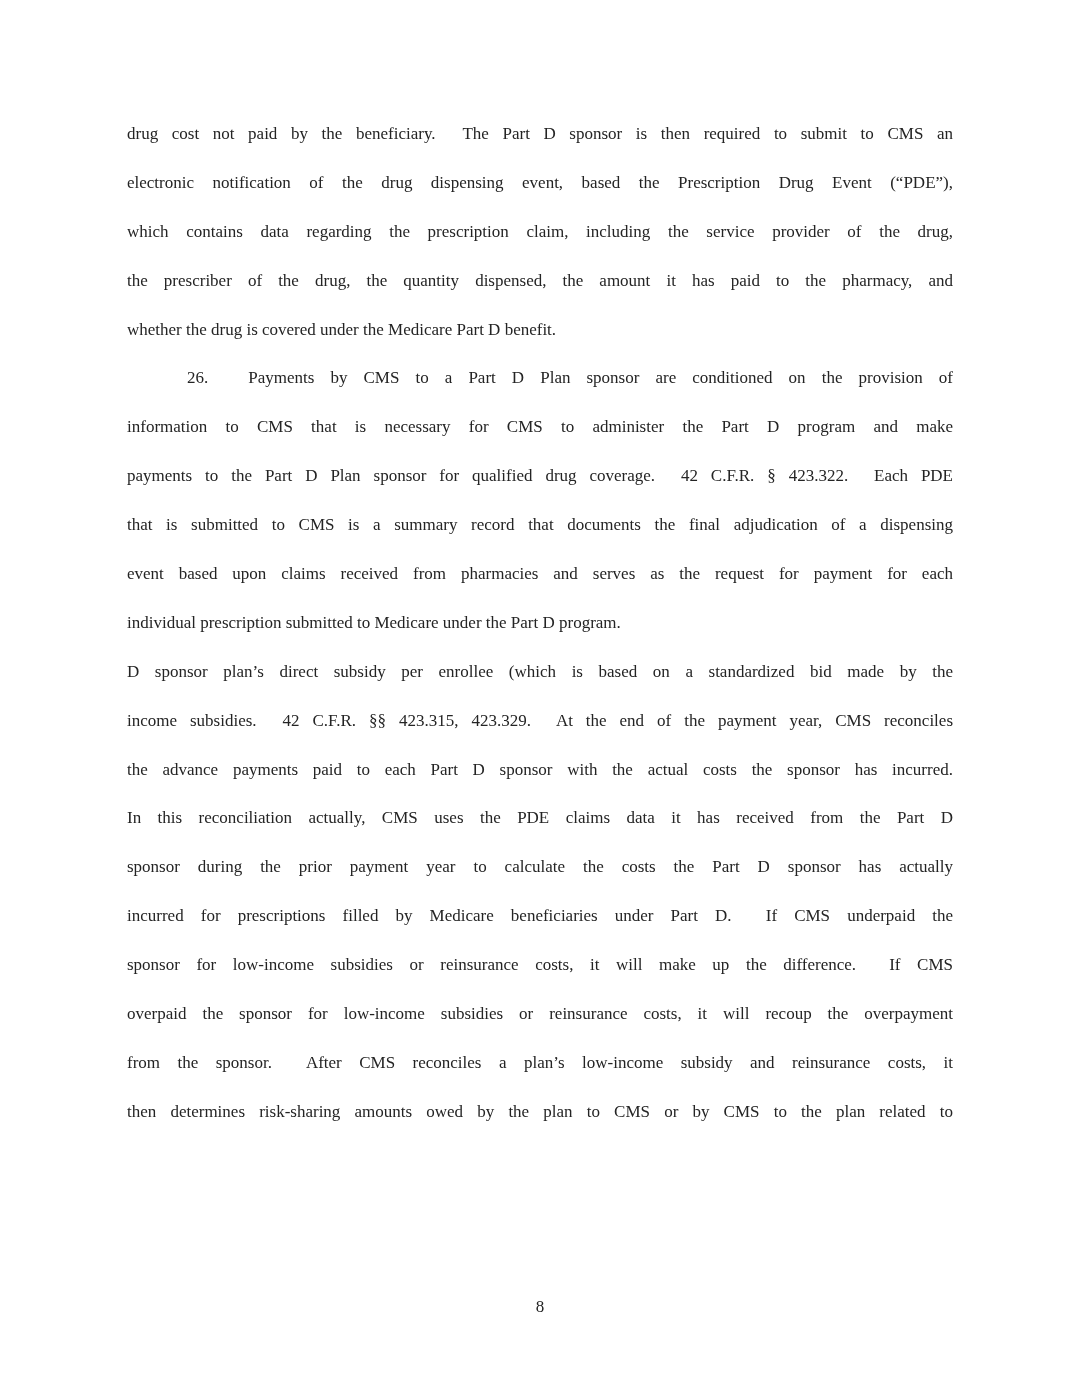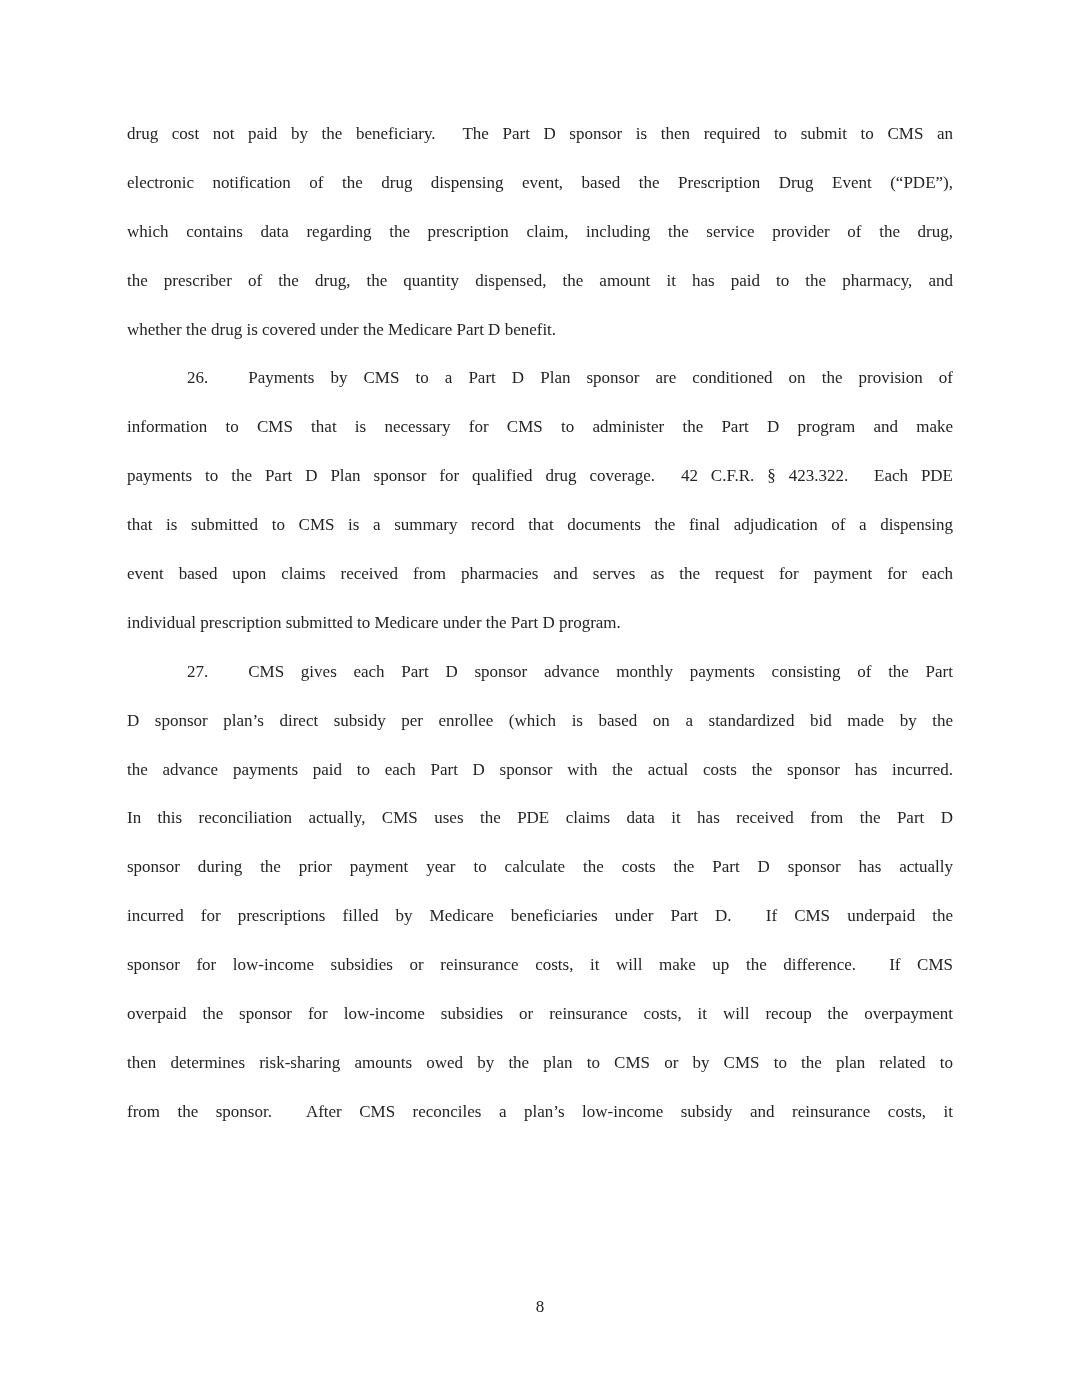--- a/index.html
+++ b/index.html
@@ -72,32 +72,30 @@
         <span class="pnum">26.</span><span class="tab"></span><span>Payments by CMS to a Part D Plan sponsor are conditioned on the provision of</span>
       </div>
       <div class="line j">information to CMS that is necessary for CMS to administer the Part D program and make</div>
       <div class="line j">payments to the Part D Plan sponsor for qualified drug coverage.&nbsp; 42 C.F.R. § 423.322.&nbsp; Each PDE</div>
       <div class="line j">that is submitted to CMS is a summary record that documents the final adjudication of a dispensing</div>
       <div class="line j">event based upon claims received from pharmacies and serves as the request for payment for each</div>
       <div class="line last">individual prescription submitted to Medicare under the Part D program.</div>
     </section>
 
     <section>
-      <div class="line j first">
-        <span class="pnum">27.</span><span class="tab"></span><span>CMS gives each Part D sponsor advance monthly payments consisting of the Part</span>
-      </div>
       <div class="line j">D sponsor plan’s direct subsidy per enrollee (which is based on a standardized bid made by the</div>
+      <div class="line j">income subsidies.&nbsp; 42 C.F.R. §§ 423.315, 423.329.&nbsp; At the end of the payment year, CMS reconciles</div>
       <div class="line j">the advance payments paid to each Part D sponsor with the actual costs the sponsor has incurred.</div>
       <div class="line j">In this reconciliation actually, CMS uses the PDE claims data it has received from the Part D</div>
       <div class="line j">sponsor during the prior payment year to calculate the costs the Part D sponsor has actually</div>
       <div class="line j">incurred for prescriptions filled by Medicare beneficiaries under Part D.&nbsp; If CMS underpaid the</div>
       <div class="line j">sponsor for low-income subsidies or reinsurance costs, it will make up the difference.&nbsp; If CMS</div>
       <div class="line j">overpaid the sponsor for low-income subsidies or reinsurance costs, it will recoup the overpayment</div>
+      <div class="line j">from the sponsor.&nbsp; After CMS reconciles a plan’s low-income subsidy and reinsurance costs, it</div>
       <div class="line j">then determines risk-sharing amounts owed by the plan to CMS or by CMS to the plan related to</div>
-      <div class="line j">from the sponsor.&nbsp; After CMS reconciles a plan’s low-income subsidy and reinsurance costs, it</div>
     </section>
 
   </div>
 
   <div class="footer">
     <span>8</span>
   </div>
 </div>
 
 </body></html>

